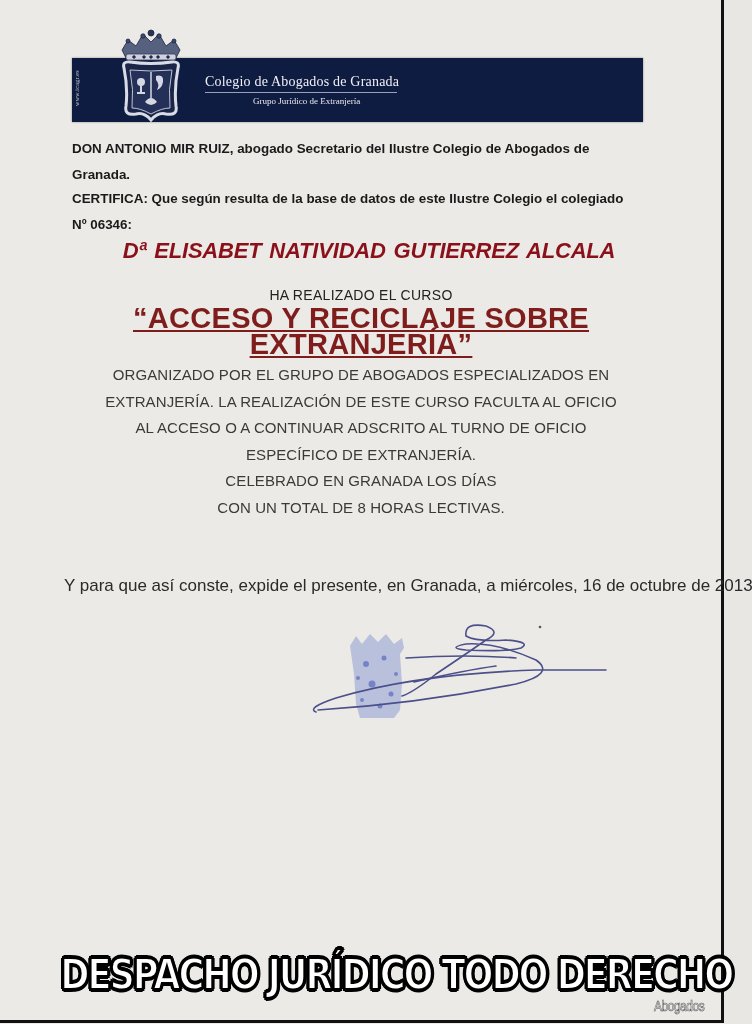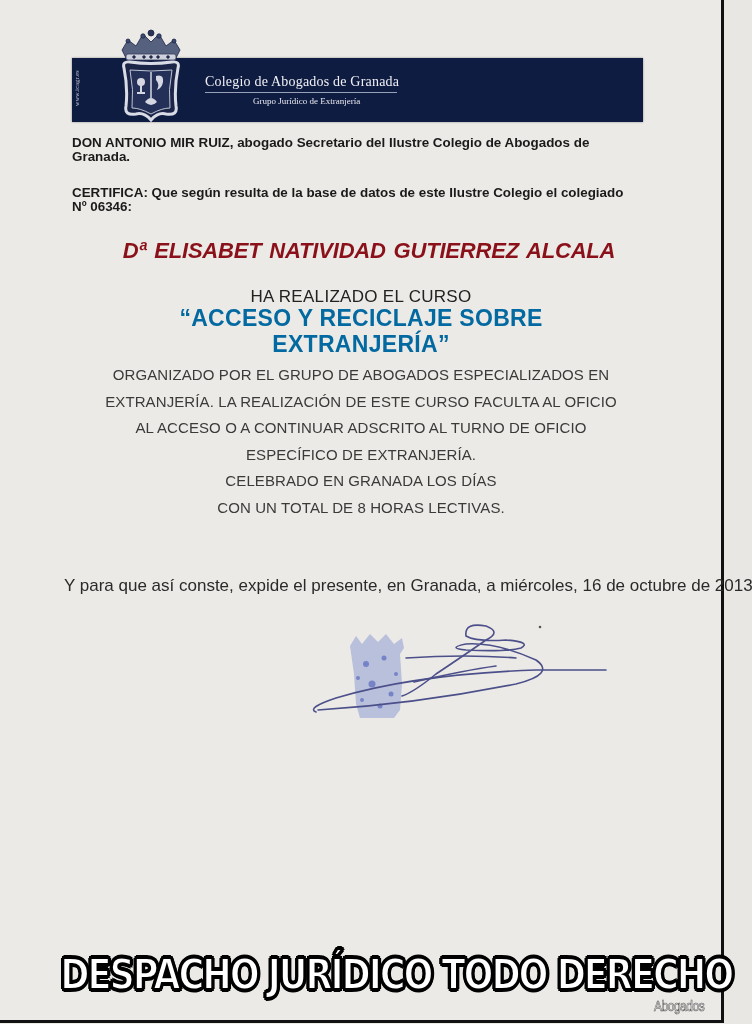--- a/index.html
+++ b/index.html
@@ -39,33 +39,33 @@
     .banner-rule {
       position: absolute; left: 133px; top: 34px; width: 192px; height: 1px; background: #9aa0b8;
     }
     .banner-subtitle {
       position: absolute; left: 133px; top: 38px; color: #e8e8ee;
       font-family: "Liberation Serif", serif; font-size: 9px; white-space: nowrap; margin-left: 48px;
     }
     
     .para {
       position: absolute; left: 72px; width: 560px;
-      font-size: 13.4px; font-weight: bold; color: #1a1a1a; line-height: 14px;
+      font-size: 13.4px; font-weight: bold; color: #1a1a1a; line-height: 26px;
     }
     .recipient {
       position: absolute; left: 0; top: 238px; width: 722px; text-align: center;
       font-size: 22px; font-weight: bold; font-style: italic; color: #8a1019;
       padding-left: 8px; letter-spacing: -0.2px; word-spacing: 2px;
     }
     .center-block {
       position: absolute; left: 0; width: 722px; text-align: center; color: #1b1b1b;
     }
-    .course-intro { top: 287px; font-size: 17px; font-weight: normal; color: #222; letter-spacing: 0.3px; }
+    .course-intro { top: 287px; font-size: 14px; font-weight: normal; color: #222; letter-spacing: 0.3px; }
     .course-title {
-      top: 305px; font-size: 23px; font-weight: bold; line-height: 26px; letter-spacing: 0.3px; color: #0369a1;
+      top: 305px; font-size: 29px; font-weight: bold; line-height: 26px; letter-spacing: 0.3px; color: #7f1d1d; text-decoration: underline;
     }
     .desc {
       top: 362px; font-size: 15px; line-height: 26.5px; color: #3a3a3a; letter-spacing: 0.1px;
       font-weight: normal;
     }
     .desc .line { display: block; white-space: nowrap; }
     .desc .bold { font-weight: bold; color: #151515; }
     .closing {
       position: absolute; left: 64px; top: 576px; font-size: 17px; color: #2a2a2a; white-space: nowrap;
     }

